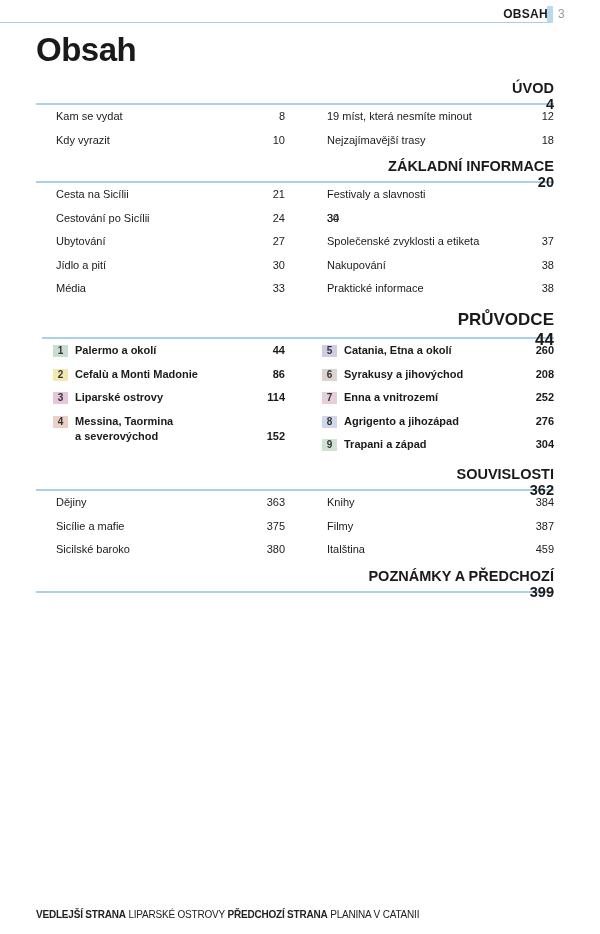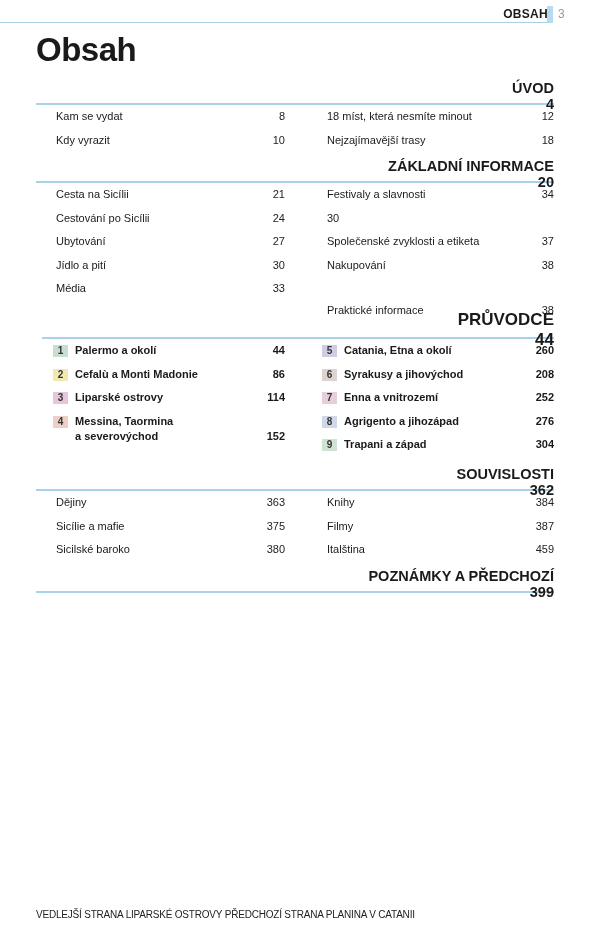--- a/index.html
+++ b/index.html
@@ -21,21 +21,21 @@
   .col.right .item{padding-left:20px;}
   .item .pg{color:#222;}
   .gitem{display:flex;justify-content:space-between;font-size:11px;font-weight:bold;padding-left:17px;height:23.5px;line-height:23.5px;}
   .gitem.tall{height:38px;}
   .gitem .lft{display:flex;align-items:flex-start;}
   .gitem .badge{width:15px;height:12px;line-height:12px;margin-top:6px;text-align:center;font-size:10px;color:#333;margin-right:7px;}
   .gitem .name{line-height:15px;padding-top:4px;}
   .gitem .pg{align-self:flex-end;line-height:23.5px;}
   .gitem.tall .pg{line-height:15px;padding-bottom:4px;}
   .footer{position:absolute;left:36px;top:909px;font-size:10px;letter-spacing:-0.2px;color:#222;}
-  .footer b{font-weight:normal;margin-top:24px;}
+  .footer b{font-weight:bold;margin-top:24px;}
 </style>
 </head>
 <body>
 
 <div class="runhead">
   <div class="line"></div>
   <span class="label">OBSAH</span>
   <div class="bar"></div>
   <span class="num">3</span>
 </div>
@@ -53,21 +53,21 @@
           <span>Kam se vydat</span>
           <span class="pg">8</span>
         </div>
       <div class="item">
           <span>Kdy vyrazit</span>
           <span class="pg">10</span>
         </div>
     </div>
     <div class="col right">
       <div class="item" style="padding-left:22px;">
-          <span>18 míst, která nesmíte minout</span>
+          <span>19 míst, která nesmíte minout</span>
           <span class="pg">12</span>
         </div>
       <div class="item" style="padding-left:22px;">
           <span>Nejzajímavější trasy</span>
           <span class="pg">18</span>
         </div>
     </div>
   </div>
 </div>
 
@@ -93,36 +93,36 @@
       <div class="item">
           <span>Jídlo a pití</span>
           <span class="pg">30</span>
         </div>
       <div class="item">
           <span>Média</span>
           <span class="pg">33</span>
         </div>
     </div>
     <div class="col right">
-      <div class="item" style="padding-left:22px;">
+      <div class="item" style="padding-left:22px;flex-direction:column;">
           <span>Festivaly a slavnosti</span>
           <span class="pg">34</span>
         </div>
       <div class="item" style="padding-left:22px;">
           <span class="pg">30</span>
         </div>
       <div class="item" style="padding-left:22px;">
           <span>Společenské zvyklosti a etiketa</span>
           <span class="pg">37</span>
         </div>
       <div class="item" style="padding-left:22px;">
           <span>Nakupování</span>
           <span class="pg">38</span>
         </div>
-      <div class="item" style="padding-left:22px;margin-top:22px;">
+      <div class="item" style="padding-left:22px;">
           <span>Praktické informace</span>
           <span class="pg">38</span>
         </div>
     </div>
   </div>
 </div>
 
 <div class="section" style="top:310px;">
   <div class="sec-head big">
     <span>PRŮVODCE</span>

